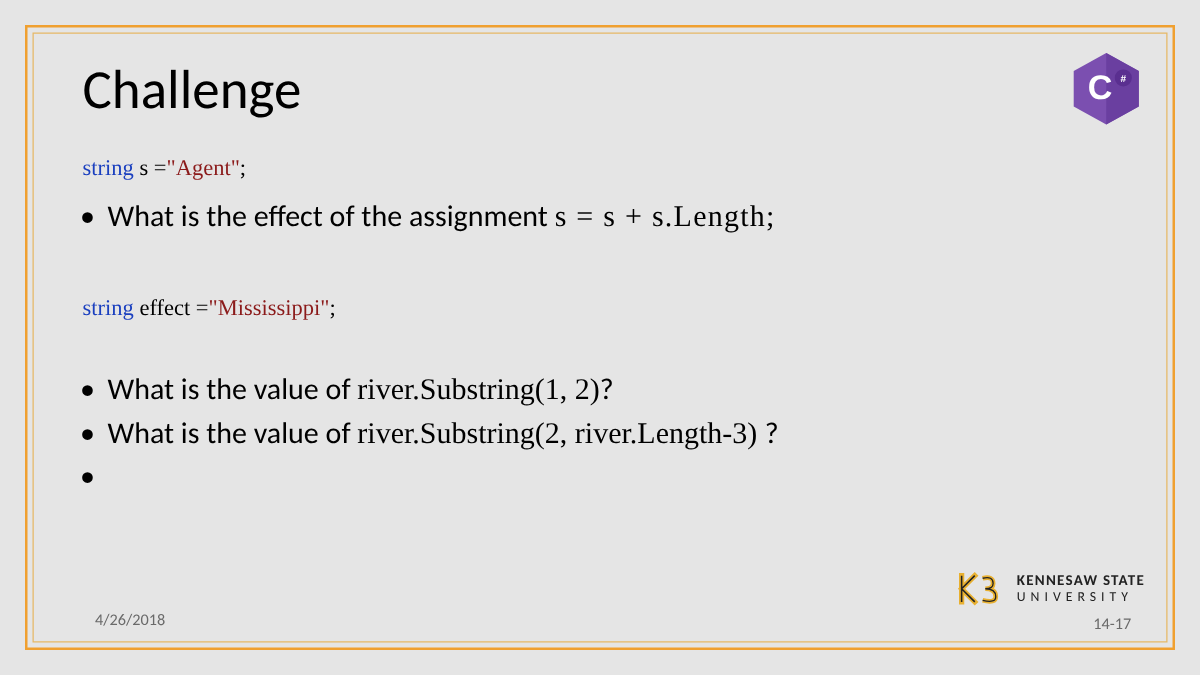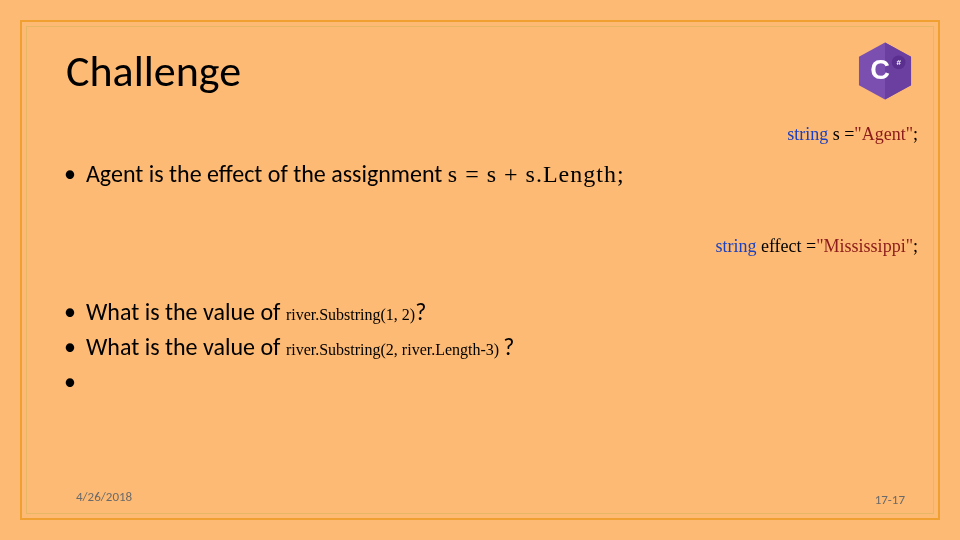--- a/index.html
+++ b/index.html
@@ -1,22 +1,21 @@
 <!DOCTYPE html>
 <html><head>
 <meta charset="utf-8">
 <style>
   * { box-sizing: border-box; margin: 0; padding: 0; }
   html, body { width: 960px; height: 540px; font-family: Calibri, Arial, sans-serif; background: #fff; }
   .slide {
     position: relative;
     width: 960px;
     height: 540px;
-    background: #fdba74;
-    text-align: right;
+    background: #e5e5e5;
   }
   .border-outer {
     position: absolute;
     left: 20px; top: 20px; right: 20px; bottom: 20px;
     border: 2px solid #f0a030;
   }
   .border-inner {
     position: absolute;
     left: 26px; top: 26px; right: 26px; bottom: 26px;
     border: 1px solid #e6b866;
@@ -50,21 +49,21 @@
   .str-lit   { color: #8b1a1a; }
   .bullet-row {
     display: flex;
     align-items: baseline;
     font-size: 24px;
     margin-left: 22px;
     margin-bottom: 6px;
   }
   .bullet-row .dot { margin-right: 10px; }
   .mono { font-family: Liberation Serif, serif; letter-spacing: 1px; }
-  .serif-inline { font-family: 'Times New Roman', serif; font-size: 16px; }
+  .serif-inline { font-family: 'Times New Roman', serif; font-size: 24px; }
   .gap-lg { height: 36px; }
   .gap-md { height: 26px; }
 
   .ksu-logo {
     position: absolute;
     right: 44px; bottom: 48px;
     display: flex;
     align-items: center;
     gap: 8px;
   }
@@ -111,21 +110,21 @@
 
   <div class="content">
 
     <div class="code-line">
       <span class="kw-string">string</span><span> s =</span><span class="str-lit">"Agent"</span><span>;</span>
     </div>
 
     <div class="bullet-row">
       <span class="dot">•</span>
       <span>
-        <span>Agent is the effect of the assignment </span><span class="mono">s = s + s.Length;</span>
+        <span>What is the effect of the assignment </span><span class="mono">s = s + s.Length;</span>
       </span>
     </div>
 
     <div class="gap-lg"></div>
 
     <div class="code-line">
       <span class="kw-string">string</span><span> effect =</span><span class="str-lit">"Mississippi"</span><span>;</span>
     </div>
 
     <div class="gap-md"></div>
@@ -143,16 +142,31 @@
         <span>What is the value of </span><span class="serif-inline">river.Substring(2, river.Length-3) </span><span>?</span>
       </span>
     </div>
 
     <div class="bullet-row">
       <span class="dot">•</span>
     </div>
 
   </div>
 
+  <div class="ksu-logo">
+    <div class="ksu-mark">
+      <svg viewBox="0 0 100 100">
+        <rect x="5" y="20" width="90" height="60" fill="none"></rect>
+        <path d="M15 25 L15 75 M15 50 L40 25 M15 50 L40 75" stroke="#e8b030" stroke-width="10" fill="none" stroke-linecap="square"></path>
+        <path d="M15 25 L15 75 M15 50 L40 25 M15 50 L40 75" stroke="#222" stroke-width="3" fill="none"></path>
+        <path d="M55 30 Q75 25 75 40 Q75 50 60 50 Q80 50 80 65 Q80 78 55 72" stroke="#e8b030" stroke-width="9" fill="none"></path>
+        <path d="M55 30 Q75 25 75 40 Q75 50 60 50 Q80 50 80 65 Q80 78 55 72" stroke="#222" stroke-width="2.5" fill="none"></path>
+      </svg>
+    </div>
+    <div class="ksu-text">
+      <div class="ksu-line1">KENNESAW STATE</div>
+      <div class="ksu-line2">UNIVERSITY</div>
+    </div>
+  </div>
 
   <div class="footer-date">4/26/2018</div>
-  <div class="footer-page">17-17</div>
+  <div class="footer-page">14-17</div>
 </div>
 
 </body></html>

